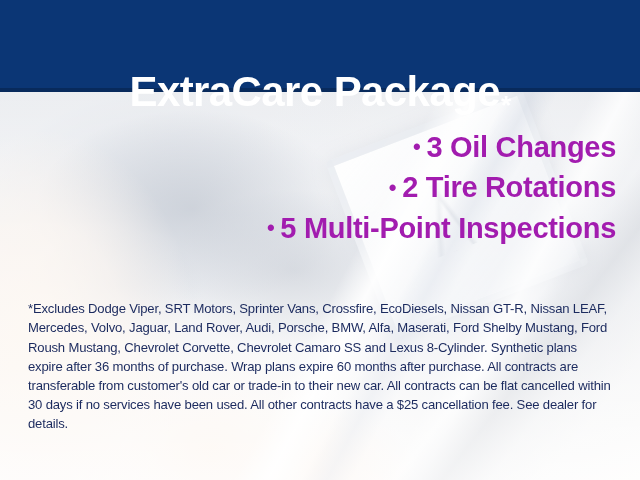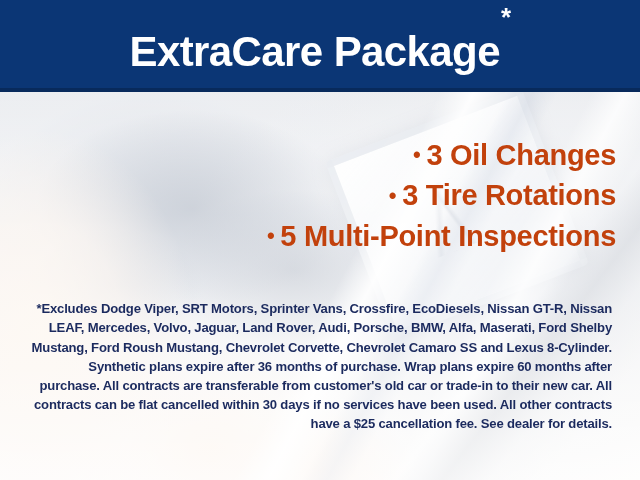--- a/index.html
+++ b/index.html
@@ -39,21 +39,21 @@
     background: #082a5c;
     z-index: 5;
   }
   .header-title {
     position: absolute;
     left: 0;
     top: 0;
     width: 640px;
     height: 88px;
     display: flex;
-    align-items: flex-start;
+    align-items: flex-end;
     justify-content: center;
     color: #ffffff;
     font-size: 42px;
     font-weight: bold;
     letter-spacing: -0.6px;
     white-space: nowrap;
     z-index: 6;
   }
   .header-title .asterisk {
     font-size: 26px;
@@ -151,26 +151,26 @@
     left: 0;
     top: 92px;
     width: 640px;
     height: 388px;
     z-index: 4;
   }
 
   .benefits {
     position: absolute;
     left: 0;
-    top: 44px;
+    top: 36px;
     width: 640px;
     padding-right: 24px;
     box-sizing: border-box;
     text-align: right;
-    color: #c2410c;
+    color: #a21caf;
   }
   .benefit-line {
     font-size: 29px;
     font-weight: bold;
     letter-spacing: -0.3px;
     line-height: 38px;
     white-space: nowrap;
   }
   .benefit-line .dot {
     font-size: 22px;
@@ -178,24 +178,24 @@
     position: relative;
     top: -2px;
     margin-right: 6px;
   }
 
   .disclaimer {
     position: absolute;
     left: 28px;
     top: 194px;
     width: 584px;
-    text-align: right;
+    text-align: left;
     color: #1b2a5e;
     font-size: 13.1px;
-    font-weight: bold;
+    font-weight: normal;
     line-height: 19.2px;
     letter-spacing: -0.18px;
   }
 </style>
 </head>
 <body>
 
 <div id="ad-root">
 
   <div class="photo-bg">
@@ -215,21 +215,21 @@
       <span class="asterisk">*</span>
   </h1>
 
   <div class="content">
 
     <ul class="benefits" style="list-style:none;margin:0;padding:0 24px 0 0;">
       <li class="benefit-line">
         <span class="dot">•</span><span>3 Oil Changes</span>
       </li>
       <li class="benefit-line">
-        <span class="dot">•</span><span>3 Tire Rotations</span>
+        <span class="dot">•</span><span>2 Tire Rotations</span>
       </li>
       <li class="benefit-line">
         <span class="dot">•</span><span>5 Multi-Point Inspections</span>
       </li>
     </ul>
 
     <p class="disclaimer">*Excludes Dodge Viper, SRT Motors, Sprinter Vans, Crossfire, EcoDiesels, Nissan GT-R, Nissan LEAF, Mercedes, Volvo, Jaguar, Land Rover, Audi, Porsche, BMW, Alfa, Maserati, Ford Shelby Mustang, Ford Roush Mustang, Chevrolet Corvette, Chevrolet Camaro SS and Lexus 8-Cylinder. Synthetic plans expire after 36 months of purchase. Wrap plans expire 60 months after purchase. All contracts are transferable from customer's old car or trade-in to their new car. All contracts can be flat cancelled within 30 days if no services have been used. All other contracts have a $25 cancellation fee. See dealer for details.</p>
 
   </div>
 

